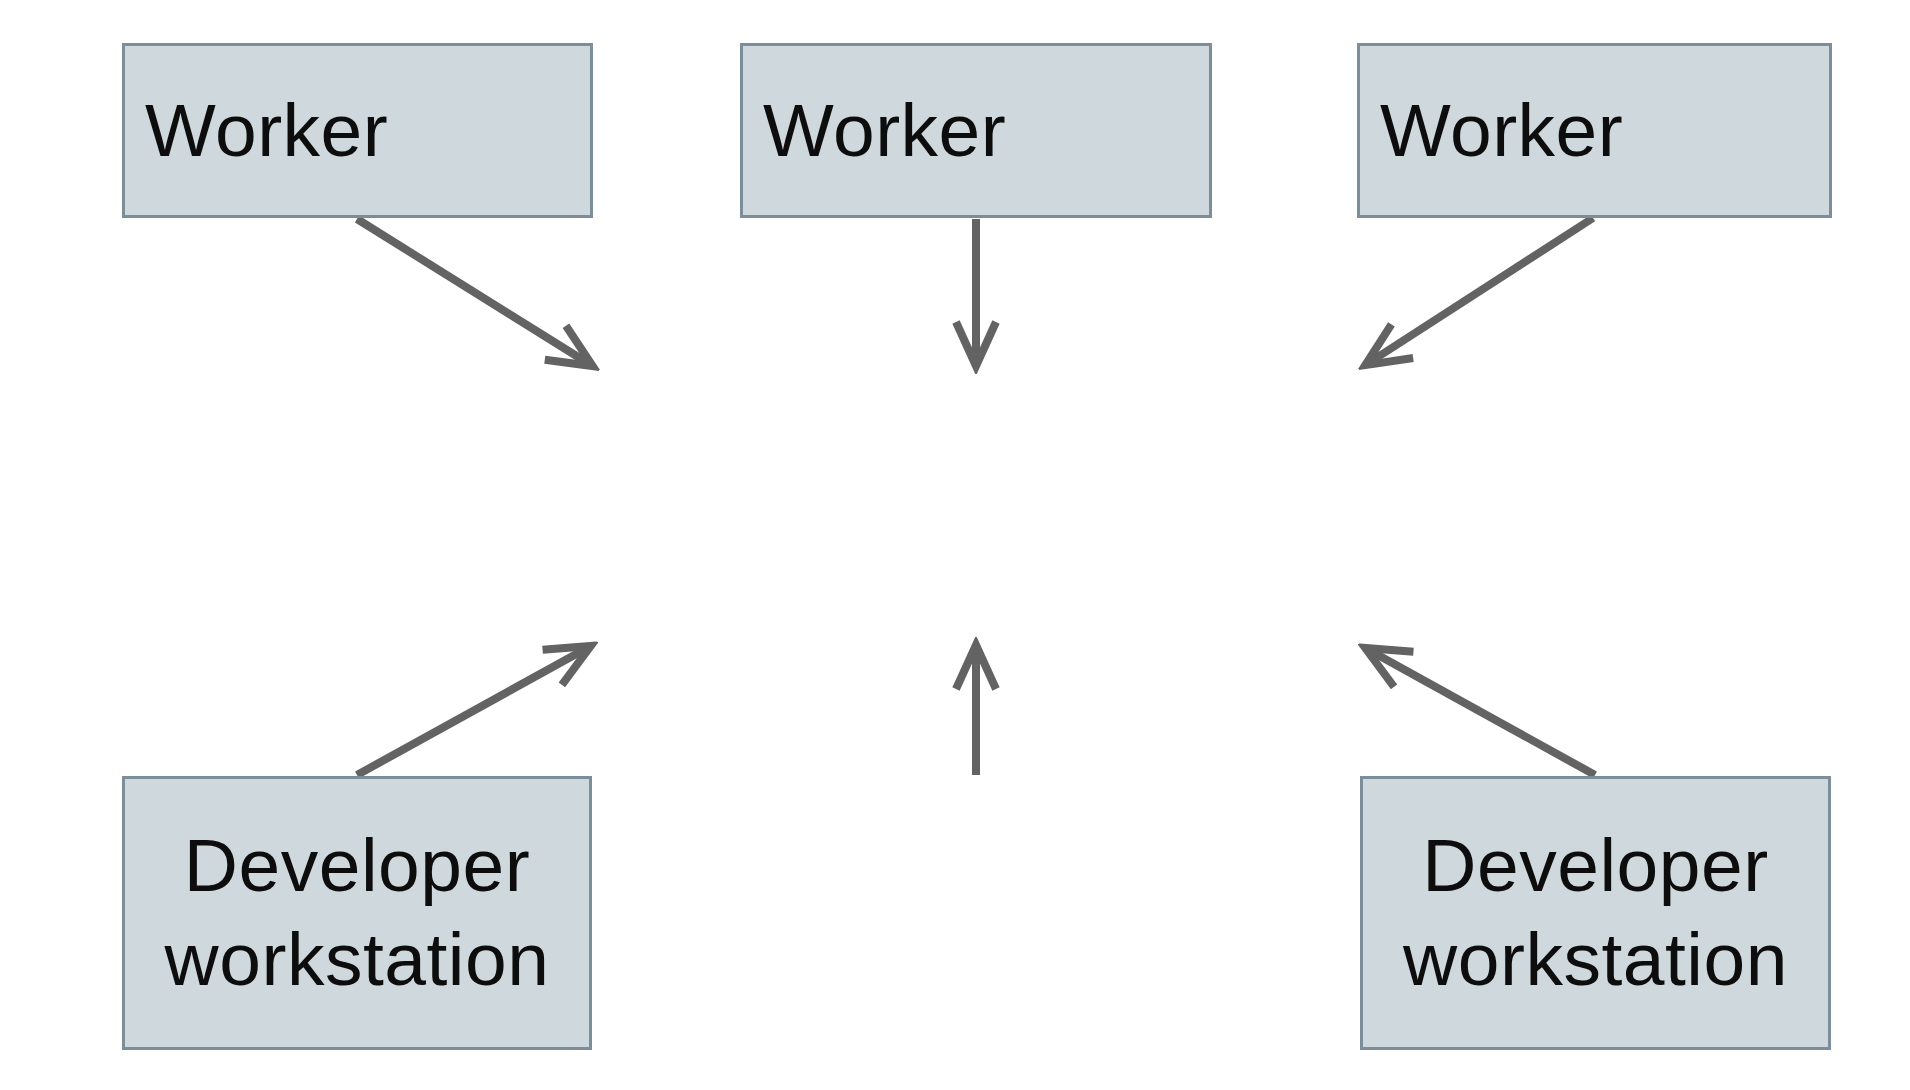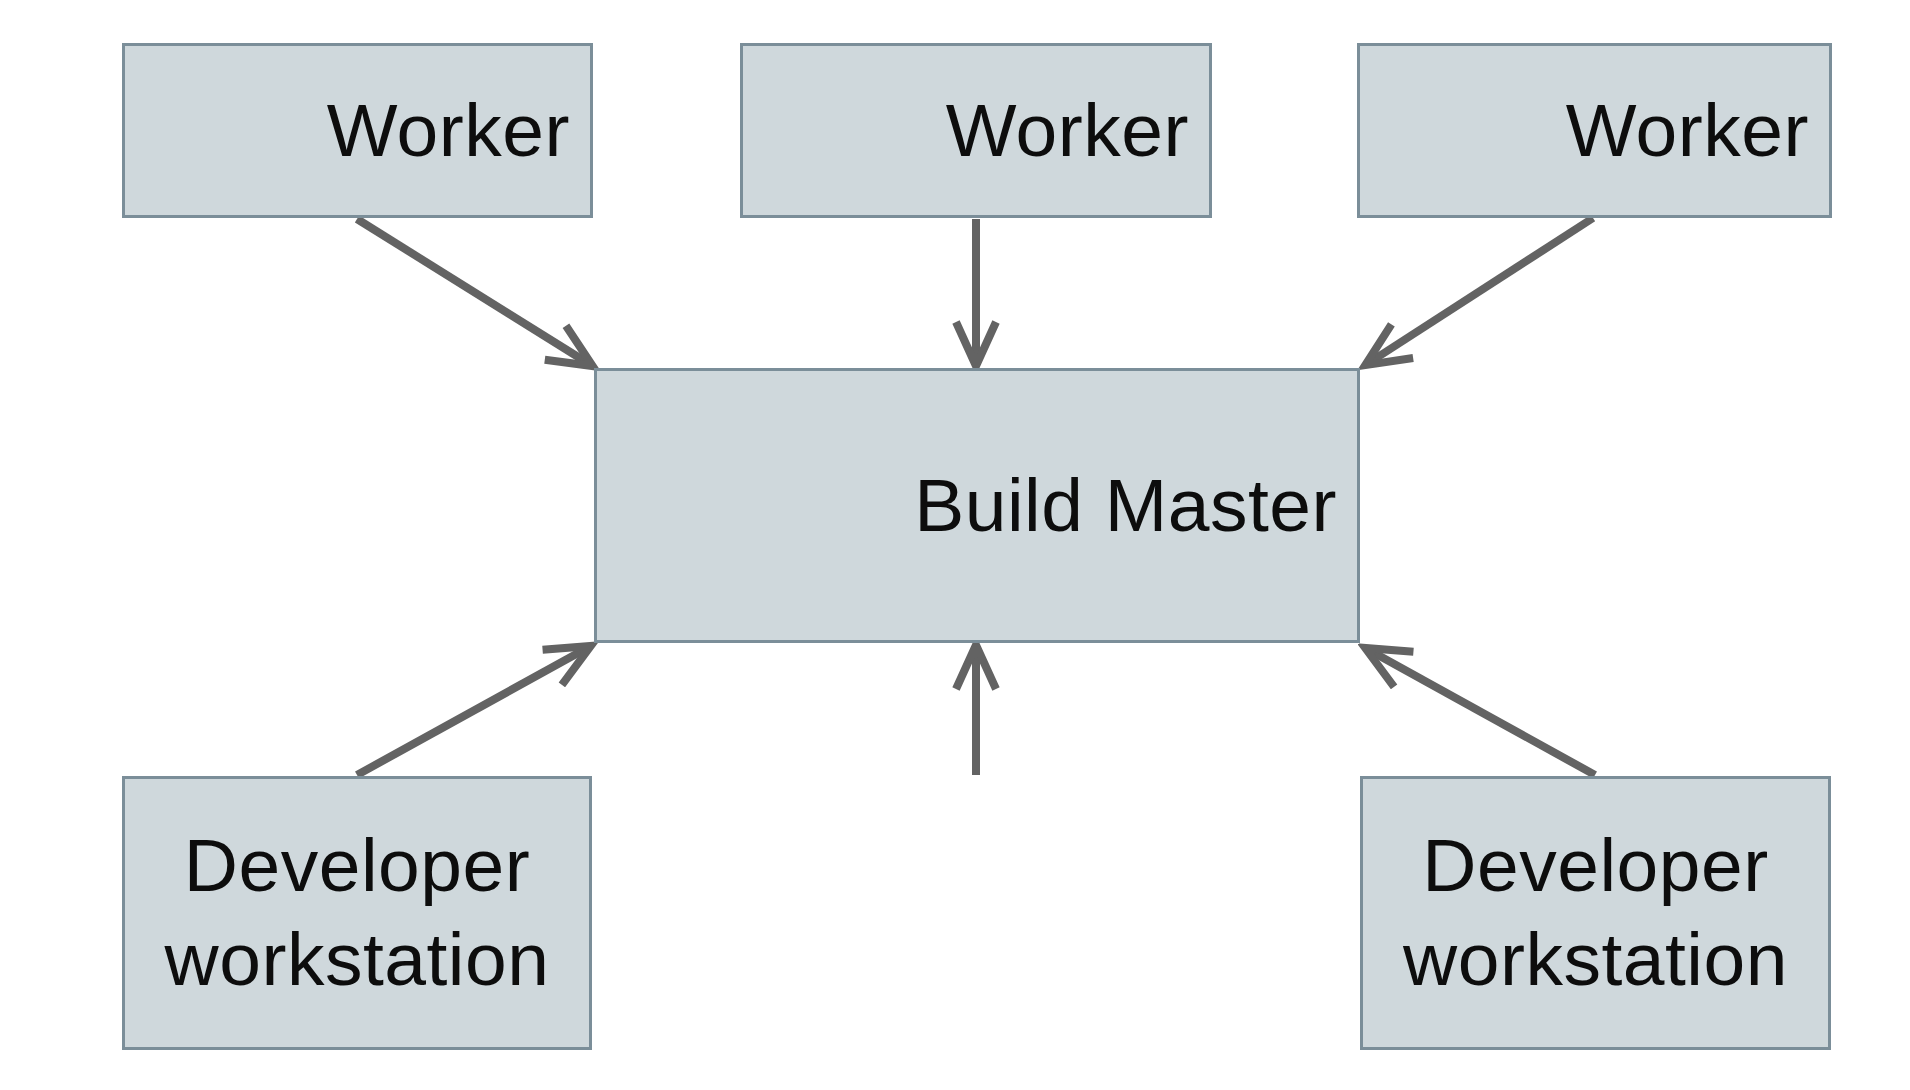--- a/index.html
+++ b/index.html
@@ -15,21 +15,21 @@
     font-family: "Liberation Sans", sans-serif;
     overflow: hidden;
   }
   .node {
     position: absolute;
     box-sizing: border-box;
     background: var(--node-fill, #cfd8dc);
     border: 3px solid var(--node-border, #7b8e99);
     display: flex;
     align-items: center;
-    justify-content: flex-end;
+    justify-content: flex-start;
     text-align: center;
   }
   .node-label {
     font-size: 75px;
     line-height: 1.25;
     color: var(--text, #0d0d0d);
     padding: 0 20px;
     letter-spacing: 0.5px;
   }
   #edges-layer {
@@ -74,23 +74,20 @@
   </div>
 
   <div class="node" style="left:740px; top:43px; width:472px; height:175px;">
     <span class="node-label">Worker</span>
   </div>
 
   <div class="node" style="left:1357px; top:43px; width:475px; height:175px;">
     <span class="node-label">Worker</span>
   </div>
 
-  <div class="node" style="left:594px; top:368px; width:766px; height:275px;">
-    <span class="node-label">Build Master</span>
-  </div>
 
   <div class="node" style="left:122px; top:776px; width:470px; height:274px;">
     <span class="node-label">Developer workstation</span>
   </div>
 
 
   <div class="node" style="left:1360px; top:776px; width:471px; height:274px;">
     <span class="node-label">Developer workstation</span>
   </div>
 

